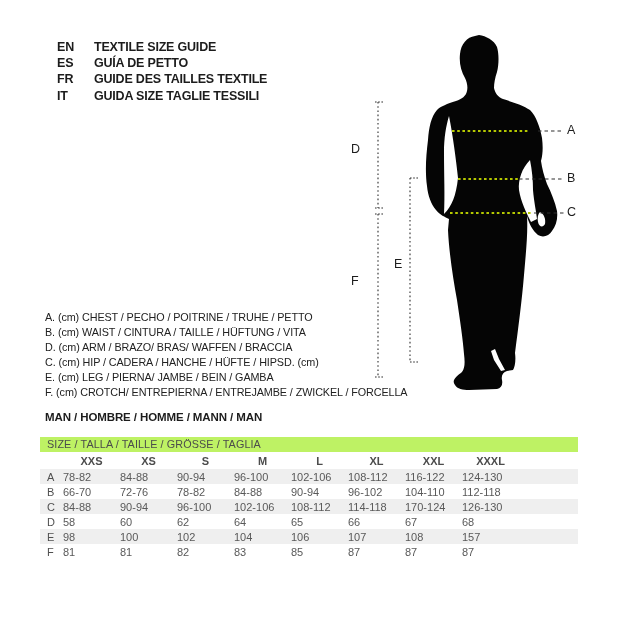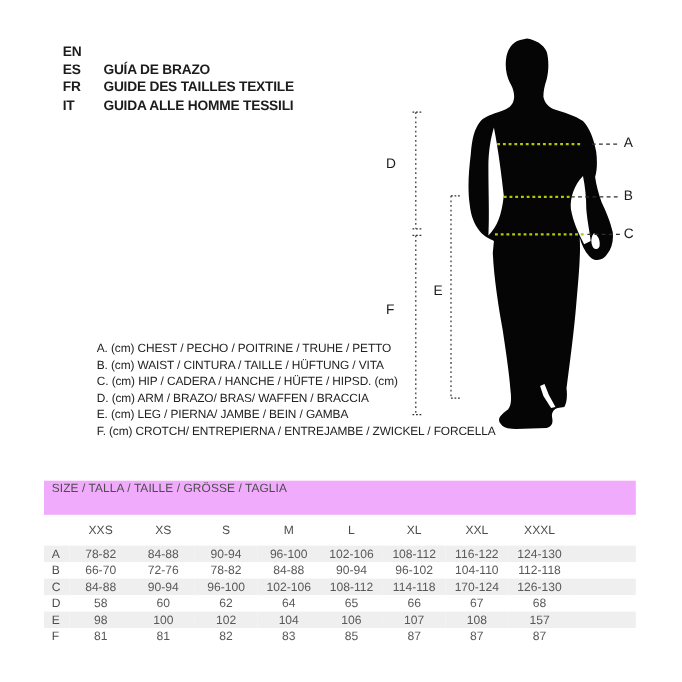--- a/index.html
+++ b/index.html
@@ -12,56 +12,57 @@
   .langs { position:absolute; left:45px; top:39px; }
   .lang-row { display:flex; height:16.2px; align-items:center;
               font-size:12.5px; font-weight:bold; color:#1c1c1c; letter-spacing:-0.2px; }
   .lang-code { width:37px;padding-left:12px; }
 
   
   .figure-svg { position:absolute; left:340px; top:25px; width:250px; height:375px; }
   .fig-label { position:absolute; font-size:12.5px; color:#1c1c1c; line-height:13px; }
 
   
-  .meas { position:absolute; left:45px; top:310px;margin-left:43px; }
+  .meas { position:absolute; left:45px; top:310px; }
   .meas-row { height:15px; line-height:15px; font-size:10.8px; color:#222222; white-space:nowrap; letter-spacing:-0.1px; }
   .gender { position:absolute; left:45px; top:411px; font-size:11.5px; font-weight:bold;
             color:#1c1c1c; letter-spacing:-0.1px; }
 
   
   .tablewrap { position:absolute; left:40px; top:437px; width:538px; }
-  .tbar { height:31px; background:#f0abfc; color:#4c4c4c; font-size:10.8px;
+  .tbar { height:15px; background:#bef264; color:#4c4c4c; font-size:10.8px;
           line-height:15px; padding-left:7px; box-sizing:border-box; letter-spacing:0.1px; }
   table.sizes { border-collapse:collapse; table-layout:fixed; width:538px;
                 font-size:11px; color:#595959; }
-  table.sizes th { font-weight:normal; height:28px; color:#4c4c4c; text-align:center; padding:0; }
-  table.sizes td { height:15px; text-align:center; padding:0; }
+  table.sizes th { font-weight:bold; height:17px; color:#4c4c4c; text-align:center; padding:0; }
+  table.sizes td { height:15px; padding:0; }
   table.sizes td.rowlabel { text-align:left; padding-left:7px; color:#4f4f4f; }
   tr.alt { background:#efefef; }
 </style>
 </head>
 <body>
 
 <div class="canvas">
 
   <div class="langs">
     <div class="lang-row">
       <span class="lang-code">EN</span>
+      <span>TEXTILE SIZE GUIDE</span>
     </div>
     <div class="lang-row">
       <span class="lang-code">ES</span>
-      <span>GUÍA DE BRAZO</span>
+      <span>GUÍA DE PETTO</span>
     </div>
     <div class="lang-row">
       <span class="lang-code">FR</span>
       <span>GUIDE DES TAILLES TEXTILE</span>
     </div>
     <div class="lang-row">
       <span class="lang-code">IT</span>
-      <span>GUIDA ALLE HOMME TESSILI</span>
+      <span>GUIDA SIZE TAGLIE TESSILI</span>
     </div>
   </div>
 
   <svg class="figure-svg" viewBox="340 25 250 375" xmlns="http://www.w3.org/2000/svg">
 
     <path fill="#050505" d="
       M 475 36
       C 467 37 461 44 460 54
       C 459 63 461 71 465 78
       C 467 82 468 87 467 91
@@ -147,26 +148,27 @@
   <div class="fig-label" style="left:567px; top:124px;">A</div>
   <div class="fig-label" style="left:567px; top:172px;">B</div>
   <div class="fig-label" style="left:567px; top:206px;">C</div>
   <div class="fig-label" style="left:351px; top:143px;">D</div>
   <div class="fig-label" style="left:394px; top:258px;">E</div>
   <div class="fig-label" style="left:351px; top:275px;">F</div>
 
   <div class="meas">
     <div class="meas-row">A. (cm) CHEST / PECHO / POITRINE / TRUHE / PETTO</div>
     <div class="meas-row">B. (cm) WAIST / CINTURA / TAILLE / HÜFTUNG / VITA</div>
+    <div class="meas-row">D. (cm) ARM / BRAZO/ BRAS/ WAFFEN / BRACCIA</div>
     <div class="meas-row">C. (cm) HIP / CADERA / HANCHE / HÜFTE / HIPSD. (cm)</div>
-    <div class="meas-row">D. (cm) ARM / BRAZO/ BRAS/ WAFFEN / BRACCIA</div>
     <div class="meas-row">E. (cm) LEG / PIERNA/ JAMBE / BEIN / GAMBA</div>
     <div class="meas-row">F. (cm) CROTCH/ ENTREPIERNA / ENTREJAMBE / ZWICKEL / FORCELLA</div>
   </div>
 
+  <div class="gender">MAN / HOMBRE / HOMME / MANN / MAN</div>
 
   <div class="tablewrap">
     <div class="tbar">SIZE / TALLA / TAILLE / GRÖSSE / TAGLIA</div>
     <table class="sizes">
       <colgroup>
         <col style="width:23px">
           <col style="width:57px">
           <col style="width:57px">
           <col style="width:57px">
         <col style="width:57px">

